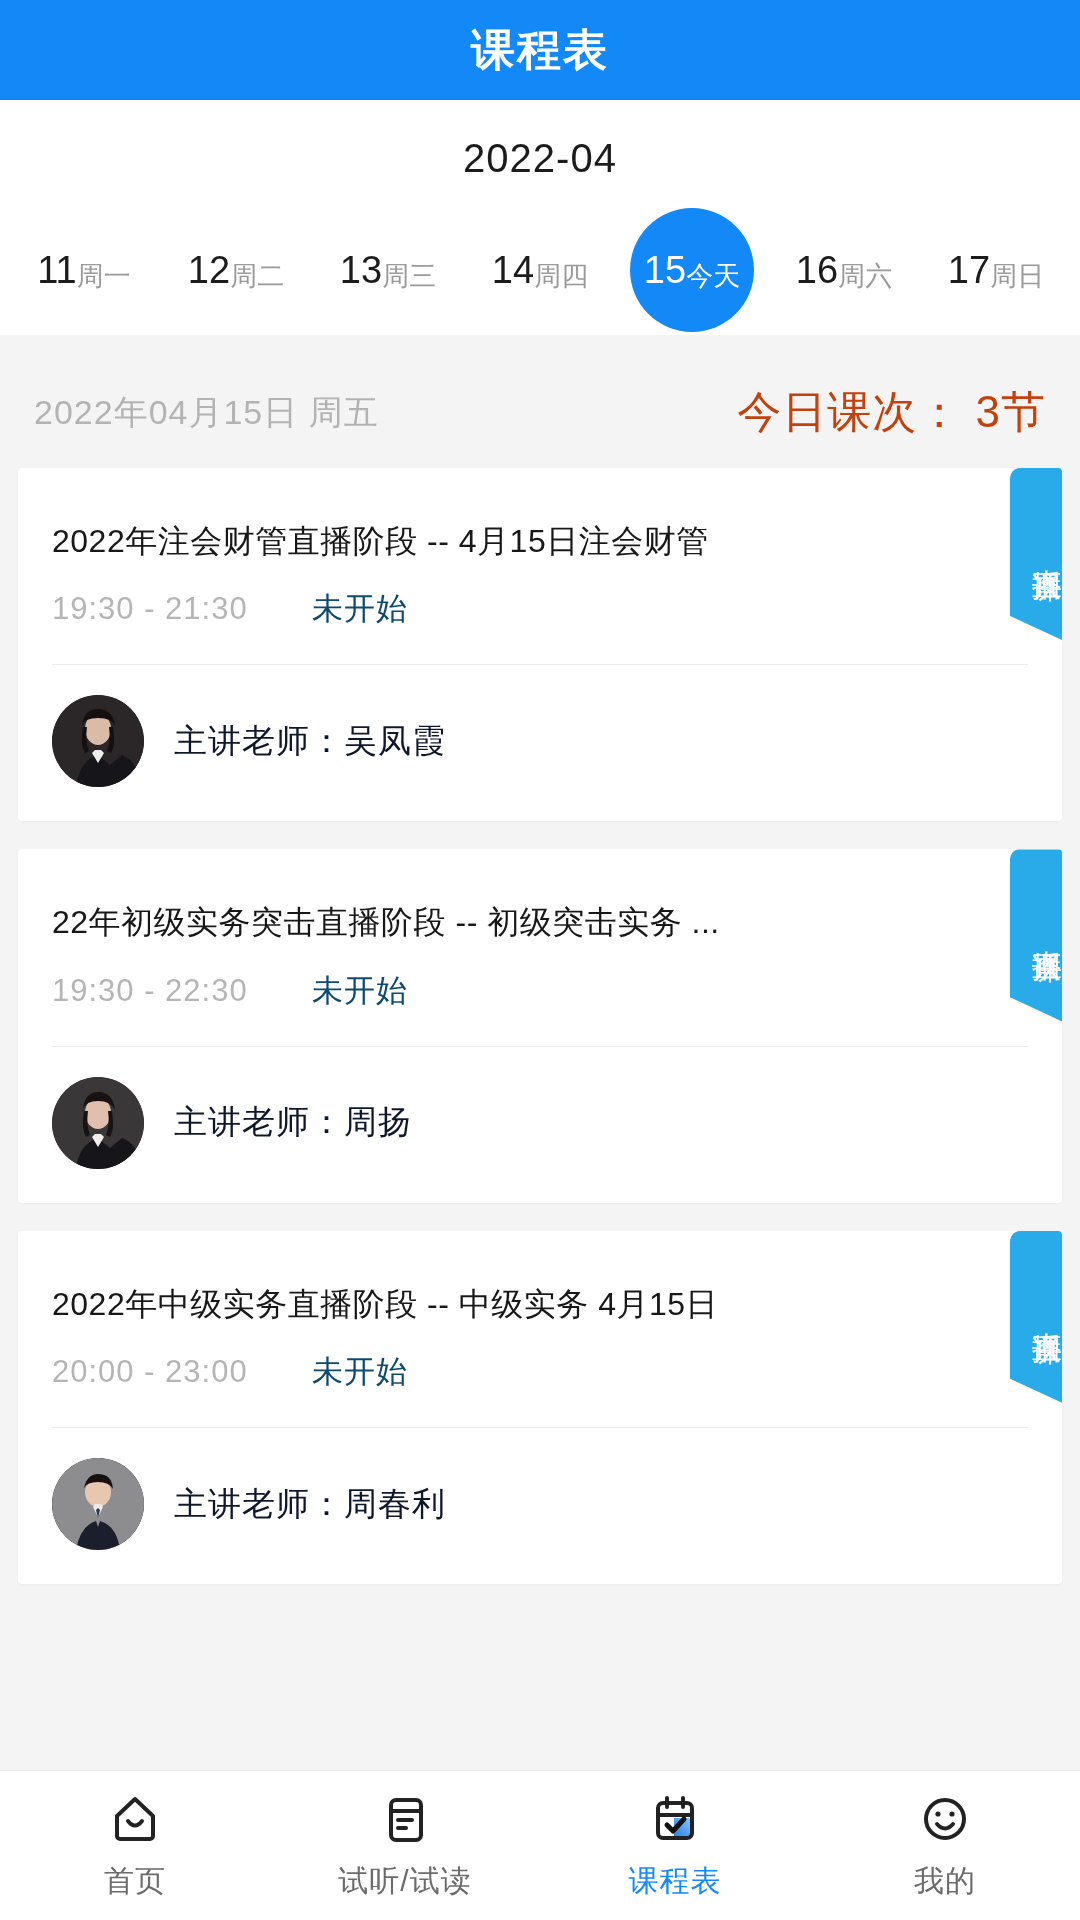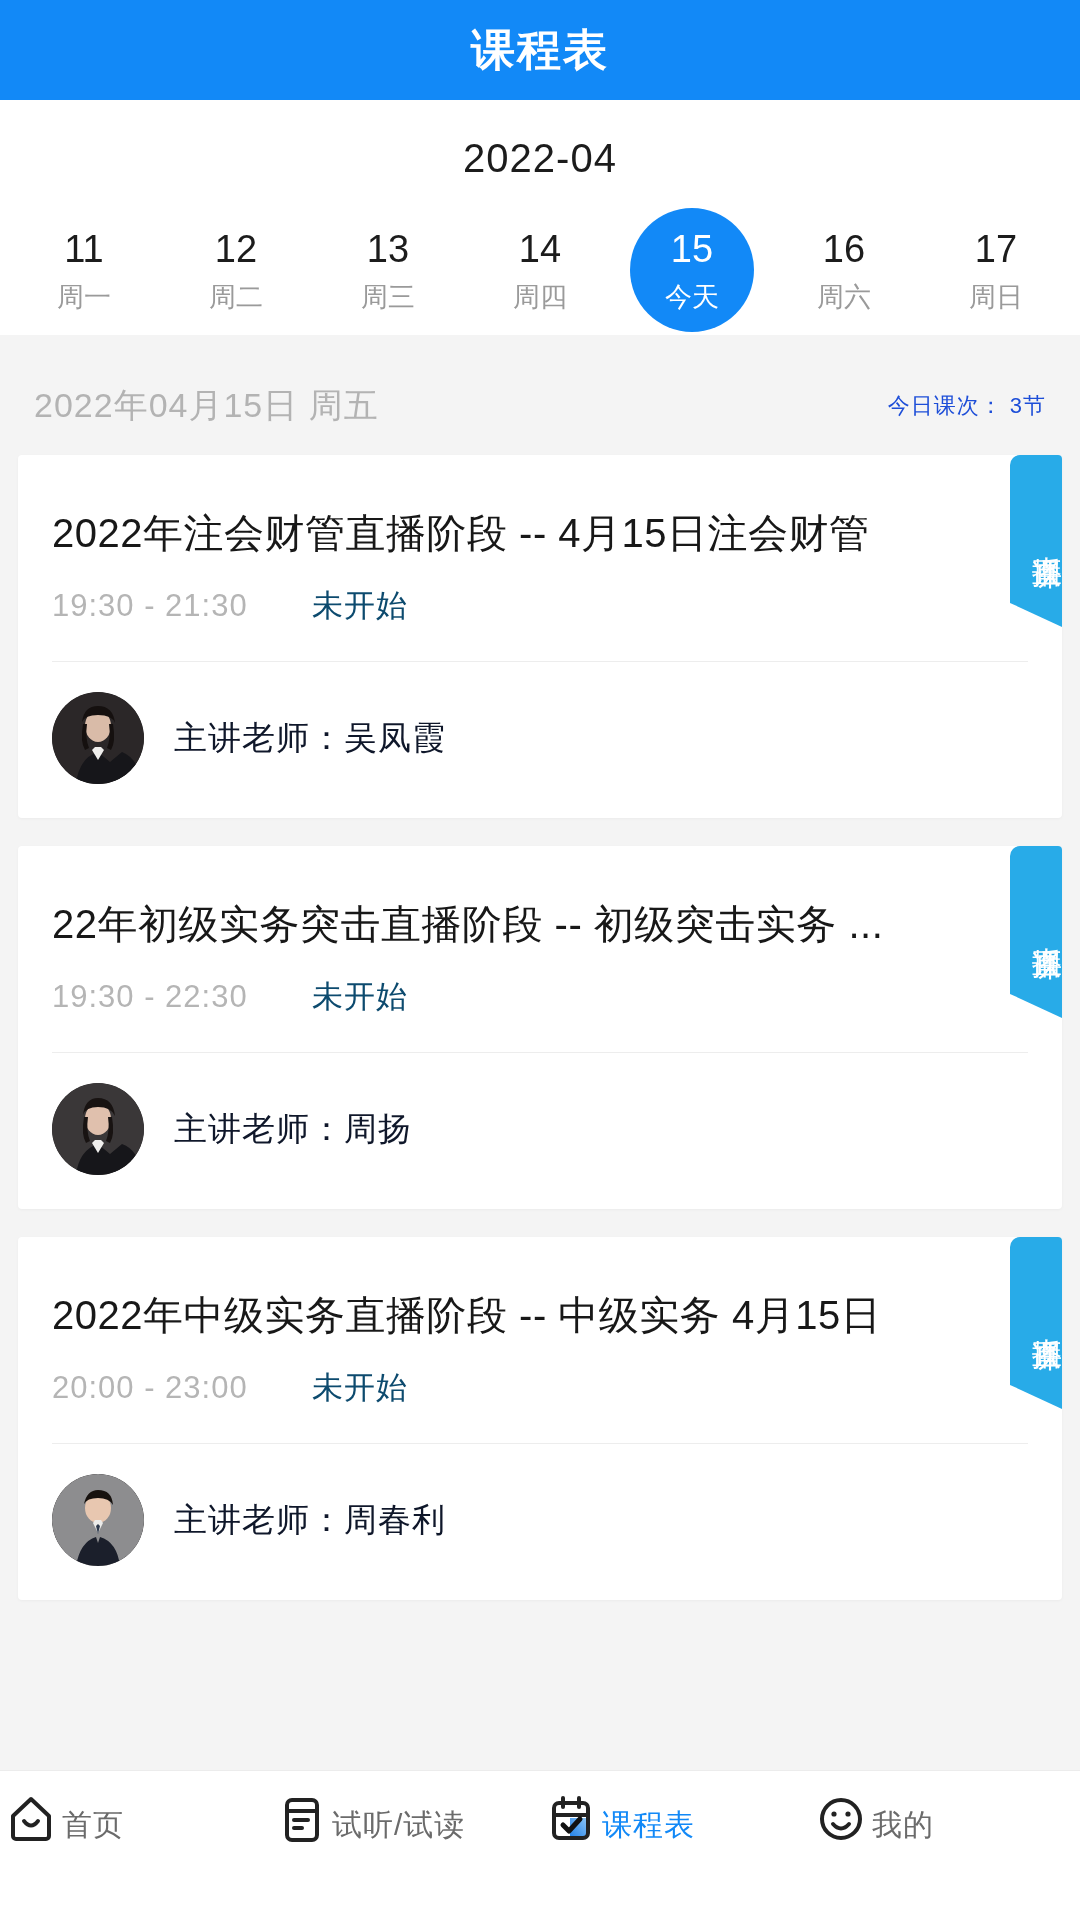--- a/index.html
+++ b/index.html
@@ -15,49 +15,49 @@
     height:100px; flex:0 0 100px; background:#1289f7;
     display:flex; align-items:center; justify-content:center;
   }
   .header-title { color:#ffffff; font-size:44px; font-weight:700; letter-spacing:2px; }
 
   
   .calendar { background:#ffffff; flex:0 0 235px; padding-top:36px; }
   .cal-month { text-align:center; font-size:40px; color:#1c1c1c; font-weight:400; letter-spacing:1px; }
   .cal-days { display:flex; margin-top:30px; padding:0 8px; }
   .cal-day {
-    flex:1; display:flex; flex-direction:column; align-items:center; justify-content:center;
+    flex:1; display:flex; flex-direction:row; align-items:center; justify-content:center;
     position:relative; height:120px;
   }
   .cal-day .pill {
     position:absolute; top:-3px; left:50%; transform:translateX(-50%);
     width:124px; height:124px; border-radius:62px; background:#1289f7; z-index:0;
   }
   .cal-num { font-size:38px; color:#1c1c1c; position:relative; z-index:1; line-height:1.1; }
   .cal-wd  { font-size:27px; color:#9a9a9a; position:relative; z-index:1; margin-top:12px; line-height:1.1;text-align:right; }
   .cal-day.today .cal-num { color:#ffffff; }
   .cal-day.today .cal-wd  { color:#ffffff; }
 
   
   .list-area { flex:1 1 auto; background:#f4f4f4; overflow:hidden; }
   .summary {
     display:flex; align-items:center; justify-content:space-between;
     padding:48px 34px 26px 34px;
   }
   .summary-left  { font-size:34px; color:#b3b3b3; letter-spacing:1px; }
-  .summary-right { font-size:22px; color:#1d4ed8; letter-spacing:1px; }
+  .summary-right { font-size:44px; color:#c2410c; letter-spacing:1px; }
 
   
   .card {
     position:relative; background:#ffffff; margin:0 18px 28px 18px;
     border-radius:4px; padding:0 34px; overflow:hidden;
     box-shadow:0 1px 3px rgba(0,0,0,0.04);
   }
   .card-title {
-    font-size:40px; color:#181818; font-weight:400; letter-spacing:0.5px;
+    font-size:32px; color:#181818; font-weight:400; letter-spacing:0.5px;
     padding:54px 96px 0 0; white-space:nowrap; overflow:hidden; text-overflow:ellipsis;
     line-height:1.2;
   }
   .card-meta { display:flex; align-items:center; padding:28px 0 34px 0; }
   .card-time   { font-size:31px; color:#b5b5b5; letter-spacing:1px; width:260px; }
   .card-status { font-size:31px; color:#0c4a6e; letter-spacing:1px; }
   .divider { height:1px; background:#ededed; }
   .card-teacher { display:flex; align-items:center; padding:30px 0 34px 0; }
   .avatar {
     width:92px; height:92px; border-radius:50%; overflow:hidden; flex:0 0 92px;
@@ -76,21 +76,21 @@
     border-top-left-radius:10px;
     clip-path:polygon(0 0, 100% 0, 100% 100%, 0 86%);
     -webkit-clip-path:polygon(0 0, 100% 0, 100% 100%, 0 86%);
   }
 
   
   .tabbar {
     flex:0 0 150px; background:#ffffff; border-top:1px solid #ececec;
     display:flex; align-items:flex-start; padding-top:18px;
   }
-  .tab { flex:1; display:flex; flex-direction:row; align-items:center; }
+  .tab { flex:1; display:flex; flex-direction:column; align-items:center; }
   .tab-icon { width:62px; height:62px; display:flex; align-items:center; justify-content:center; }
   .tab-label { font-size:30px; color:#6b6b6b; margin-top:10px; letter-spacing:1px; }
   .tab.active .tab-label { color:#1289f7; }
 </style>
 </head>
 <body>
 
 <div class="app">
 
   <div class="header">

